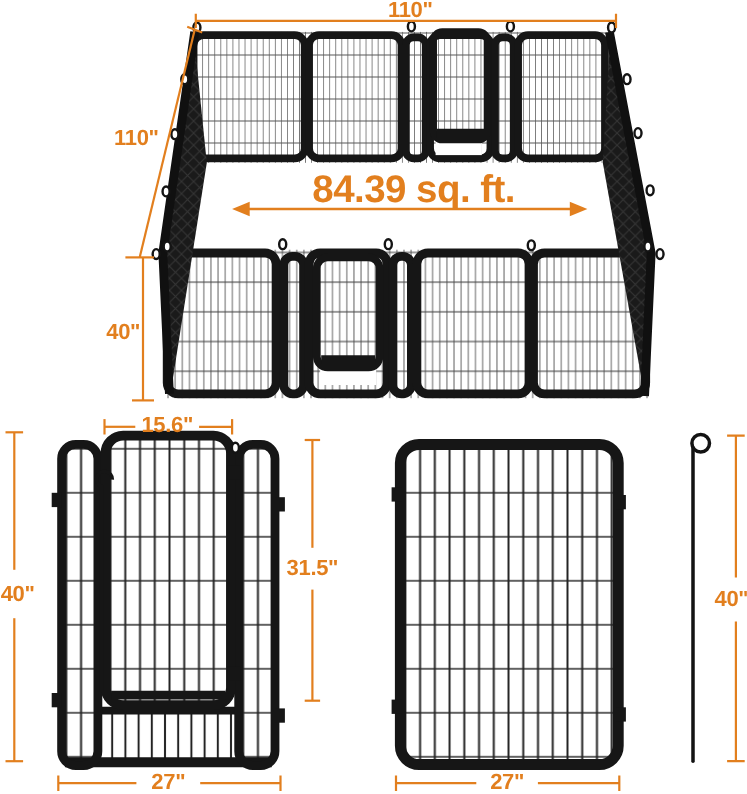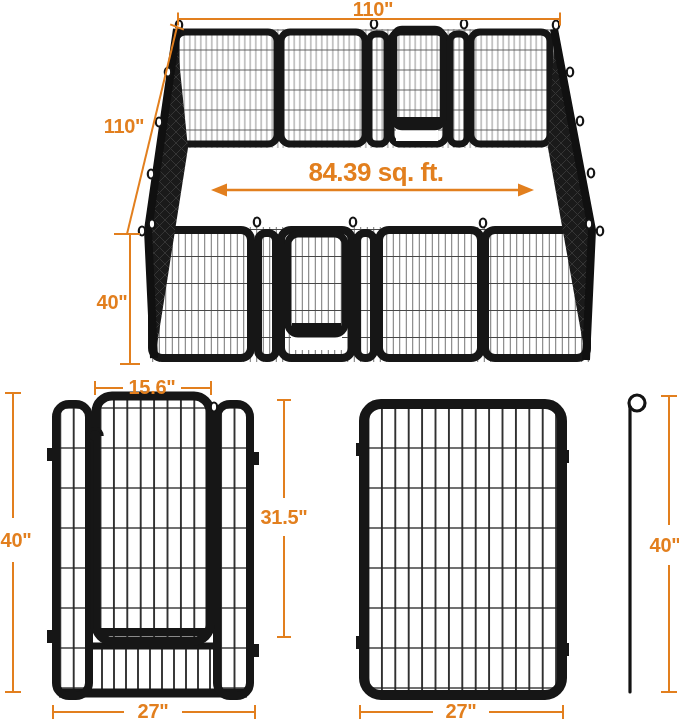--- a/index.html
+++ b/index.html
@@ -6,21 +6,21 @@
   #stage{
     position:relative;width:679px;height:722px;background:#ffffff;overflow:hidden;
     font-family:"Liberation Sans", sans-serif;
   }
   #diagram-svg{position:absolute;left:0;top:0;}
   .dim-label{
     position:absolute;transform:translate(-50%,-50%);
     color:#E27F1E;font-weight:700;font-size:20px;line-height:1;white-space:nowrap;
     letter-spacing:-0.3px;
   }
-  .area-label{font-size:26px;letter-spacing:-0.5px;}
+  .area-label{font-size:35px;letter-spacing:-0.5px;}
 </style>
 </head>
 <body>
 
 <div id="stage">
 
   <svg id="diagram-svg" width="679" height="722" viewBox="0 0 679 722">
     <defs>
       <pattern id="meshBack" width="5.5" height="20" patternUnits="userSpaceOnUse">
         <rect width="5.5" height="20" fill="#ffffff"></rect>

